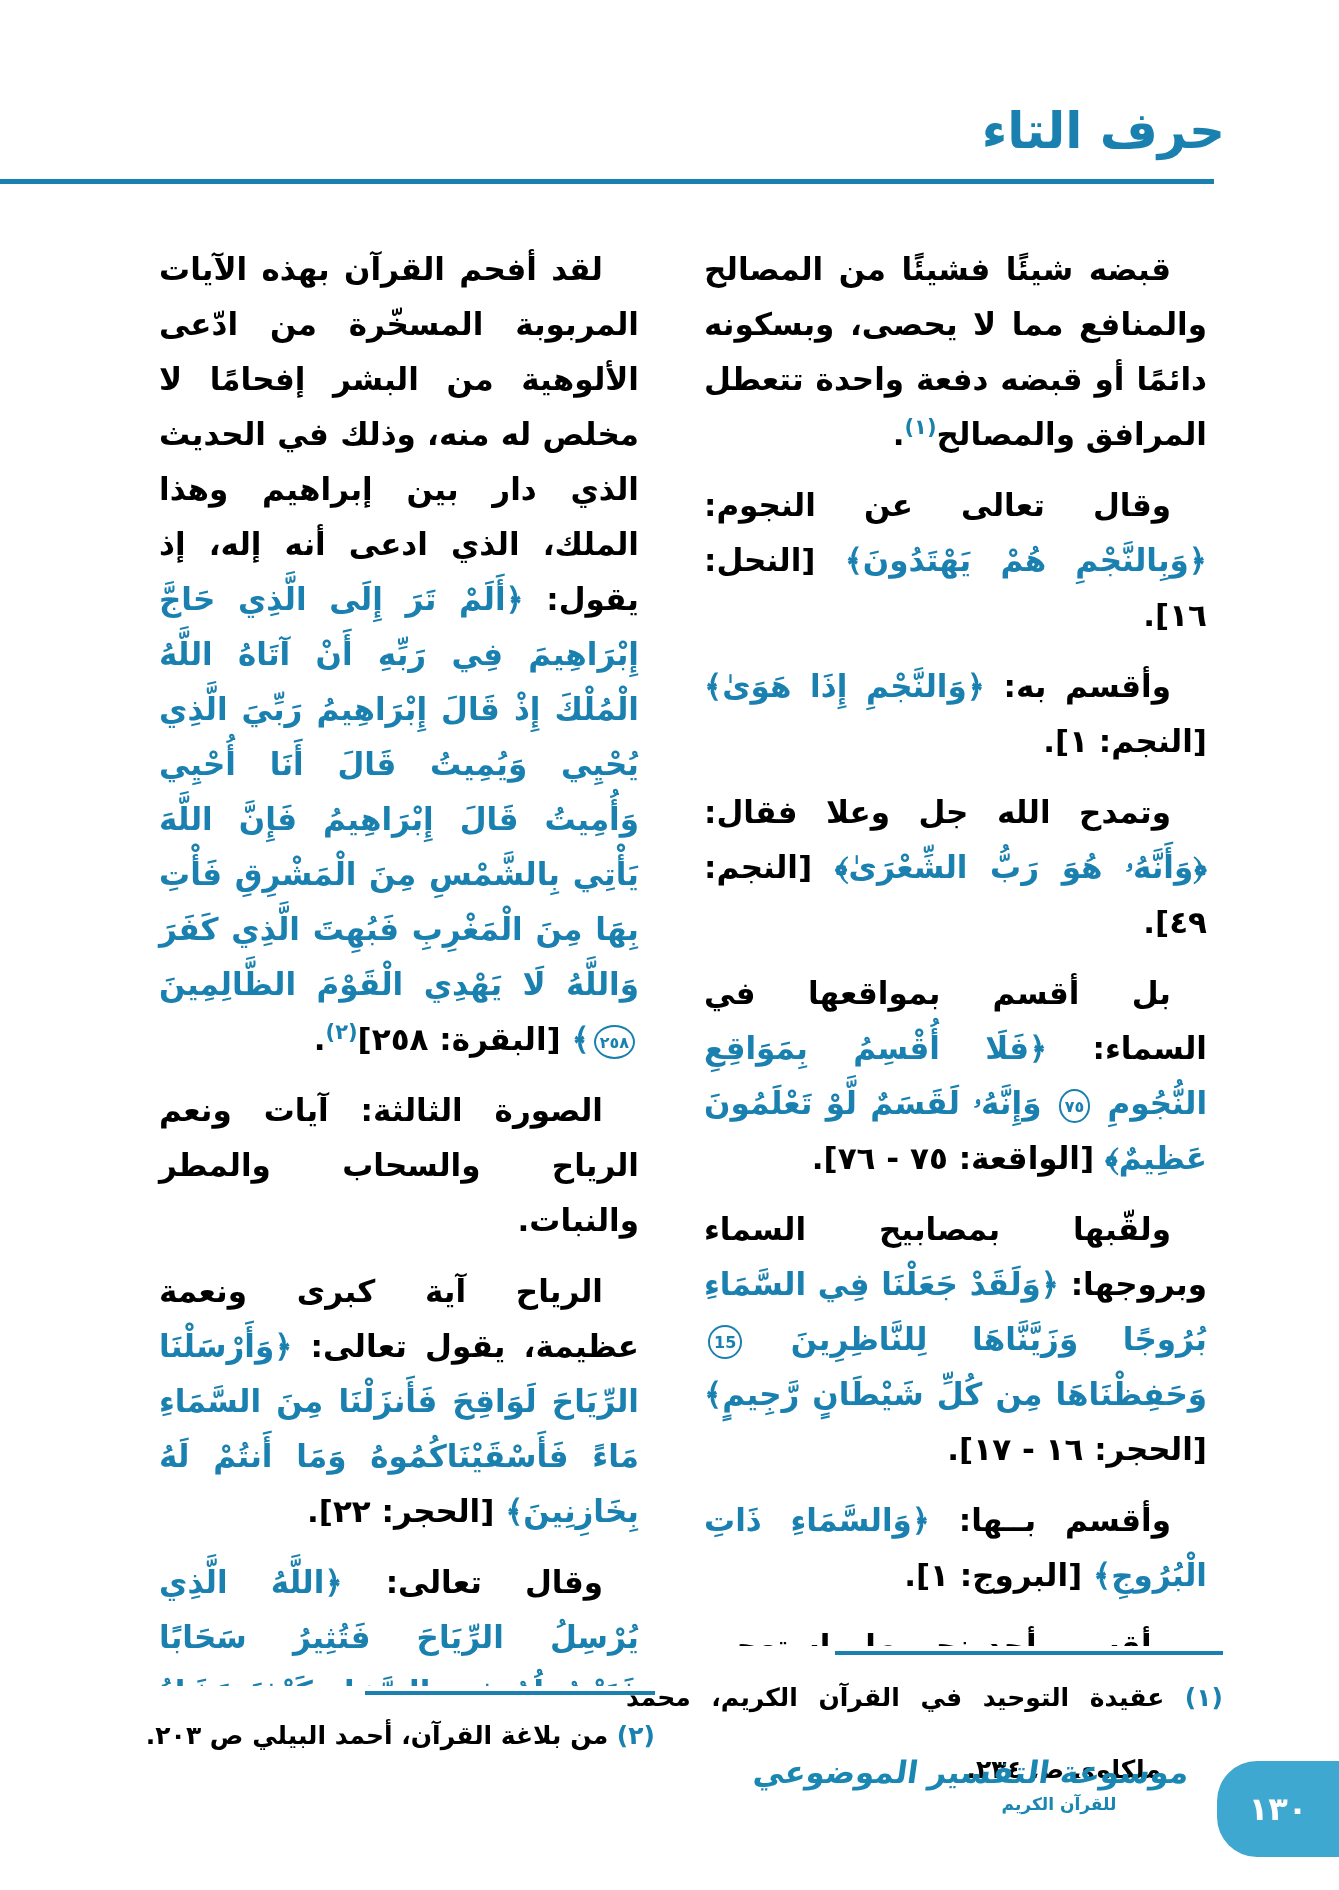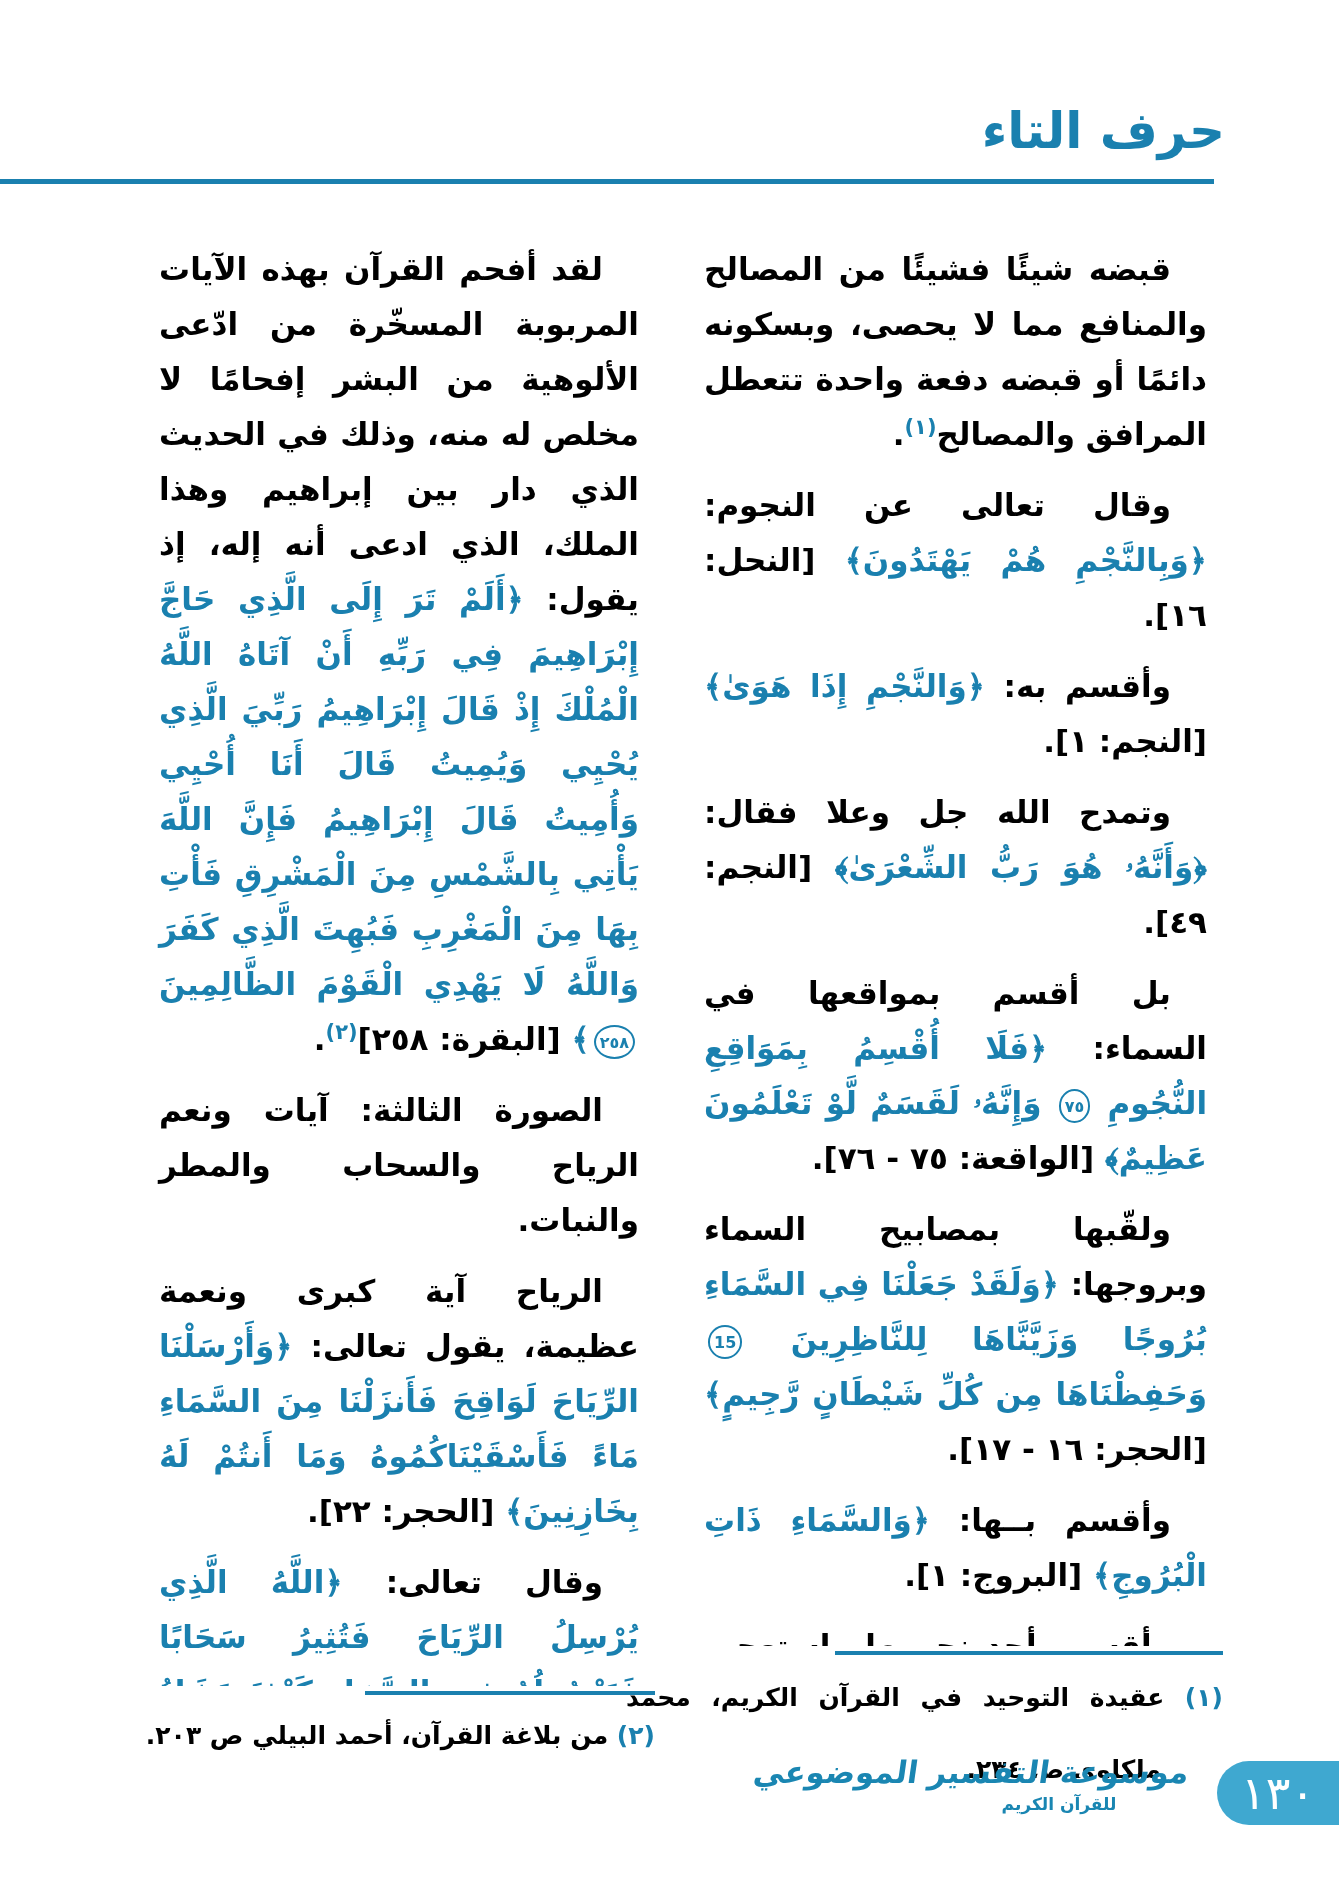--- a/index.html
+++ b/index.html
@@ -115,29 +115,29 @@
     font-size: 17px;
     font-weight: bold;
     margin-top: 4px;
     text-align: center;
   }
   .page-badge {
     position: absolute;
     top: 1761px;
     right: 0;
     width: 122px;
-    height: 64px;
+    height: 96px;
     background: var(--badge);
     border-radius: 40px 0 0 40px;
     display: flex;
     align-items: center;
     justify-content: center;
     color: #ffffff;
-    font-size: 46px;
-    font-weight: normal;
+    font-size: 32px;
+    font-weight: bold;
   }
 </style>
 </head>
 <body>
 
 <div class="page" style="--accent: #1a80af; --badge: #3fa8d0; --logo: #1a86b2; --ink: #000000;">
 
   <div class="chapter-title">حرف التاء</div>
 
   <div class="header-rule"></div>

